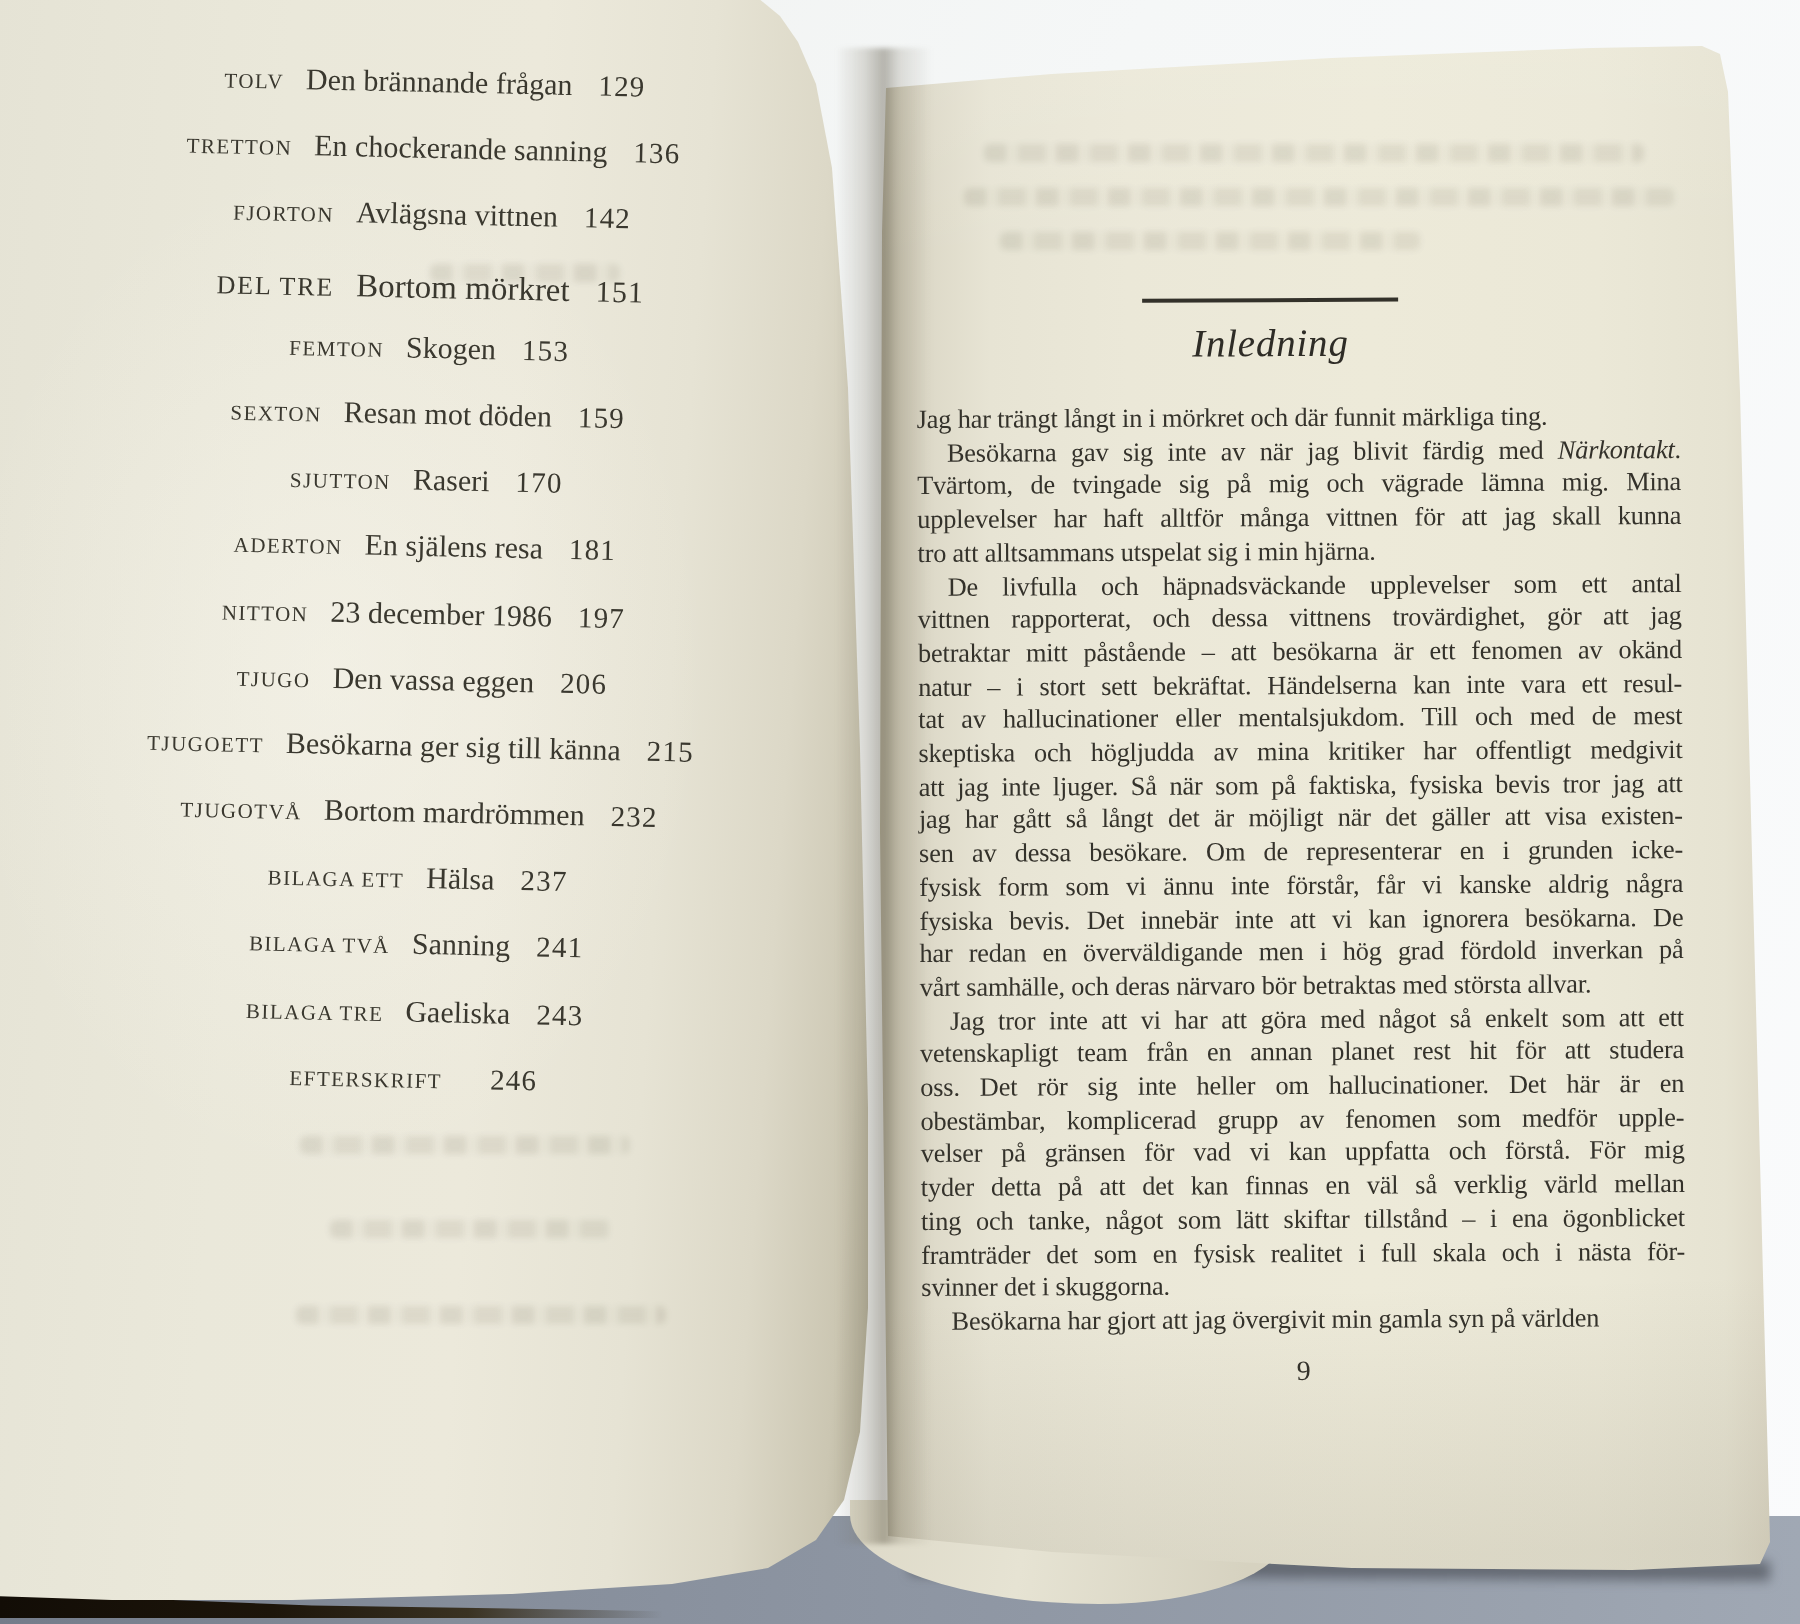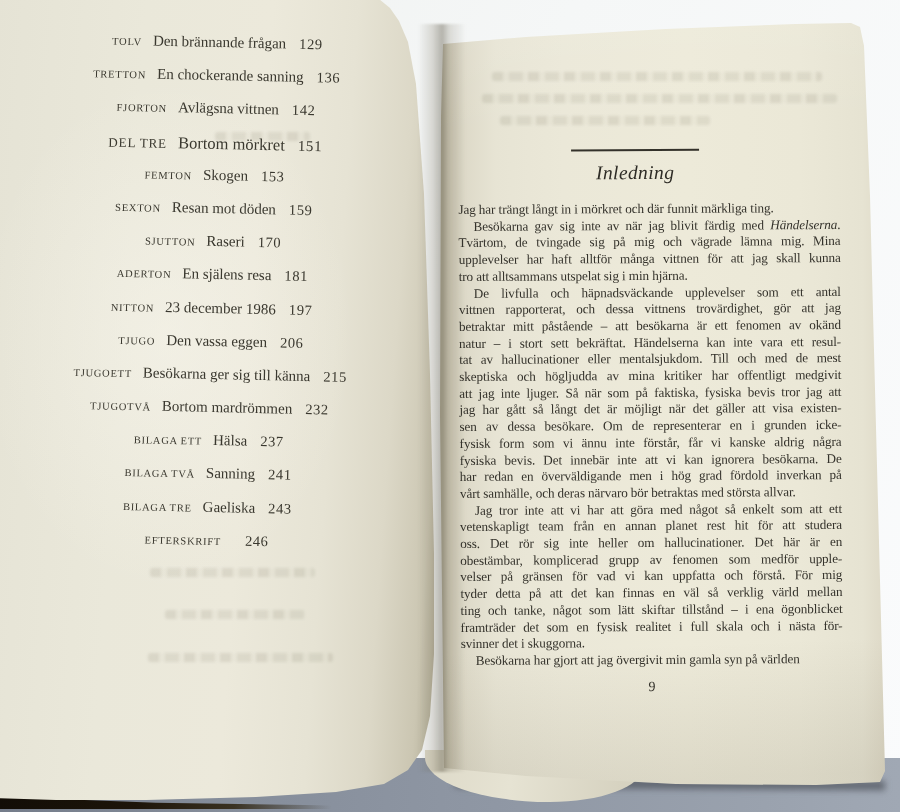--- a/index.html
+++ b/index.html
@@ -189,21 +189,21 @@
       </div>
     </div>
 
   <div class="right-content">
     <div class="head-box">
       <div class="rule"></div>
       <div class="heading">Inledning</div>
     </div>
     <div class="body-text">
         <div class="line pl">Jag har trängt långt in i mörkret och där funnit märkliga ting.</div>
-        <div class="line ind">Besökarna gav sig inte av när jag blivit färdig med <i>Händelserna</i>.</div>
+        <div class="line ind">Besökarna gav sig inte av när jag blivit färdig med <i>Närkontakt</i>.</div>
         <div class="line">Tvärtom, de tvingade sig på mig och vägrade lämna mig. Mina</div>
         <div class="line">upplevelser har haft alltför många vittnen för att jag skall kunna</div>
         <div class="line pl">tro att alltsammans utspelat sig i min hjärna.</div>
         <div class="line ind">De livfulla och häpnadsväckande upplevelser som ett antal</div>
         <div class="line">vittnen rapporterat, och dessa vittnens trovärdighet, gör att jag</div>
         <div class="line">betraktar mitt påstående – att besökarna är ett fenomen av okänd</div>
         <div class="line">natur – i stort sett bekräftat. Händelserna kan inte vara ett resul-</div>
         <div class="line">tat av hallucinationer eller mentalsjukdom. Till och med de mest</div>
         <div class="line">skeptiska och högljudda av mina kritiker har offentligt medgivit</div>
         <div class="line">att jag inte ljuger. Så när som på faktiska, fysiska bevis tror jag att</div>

